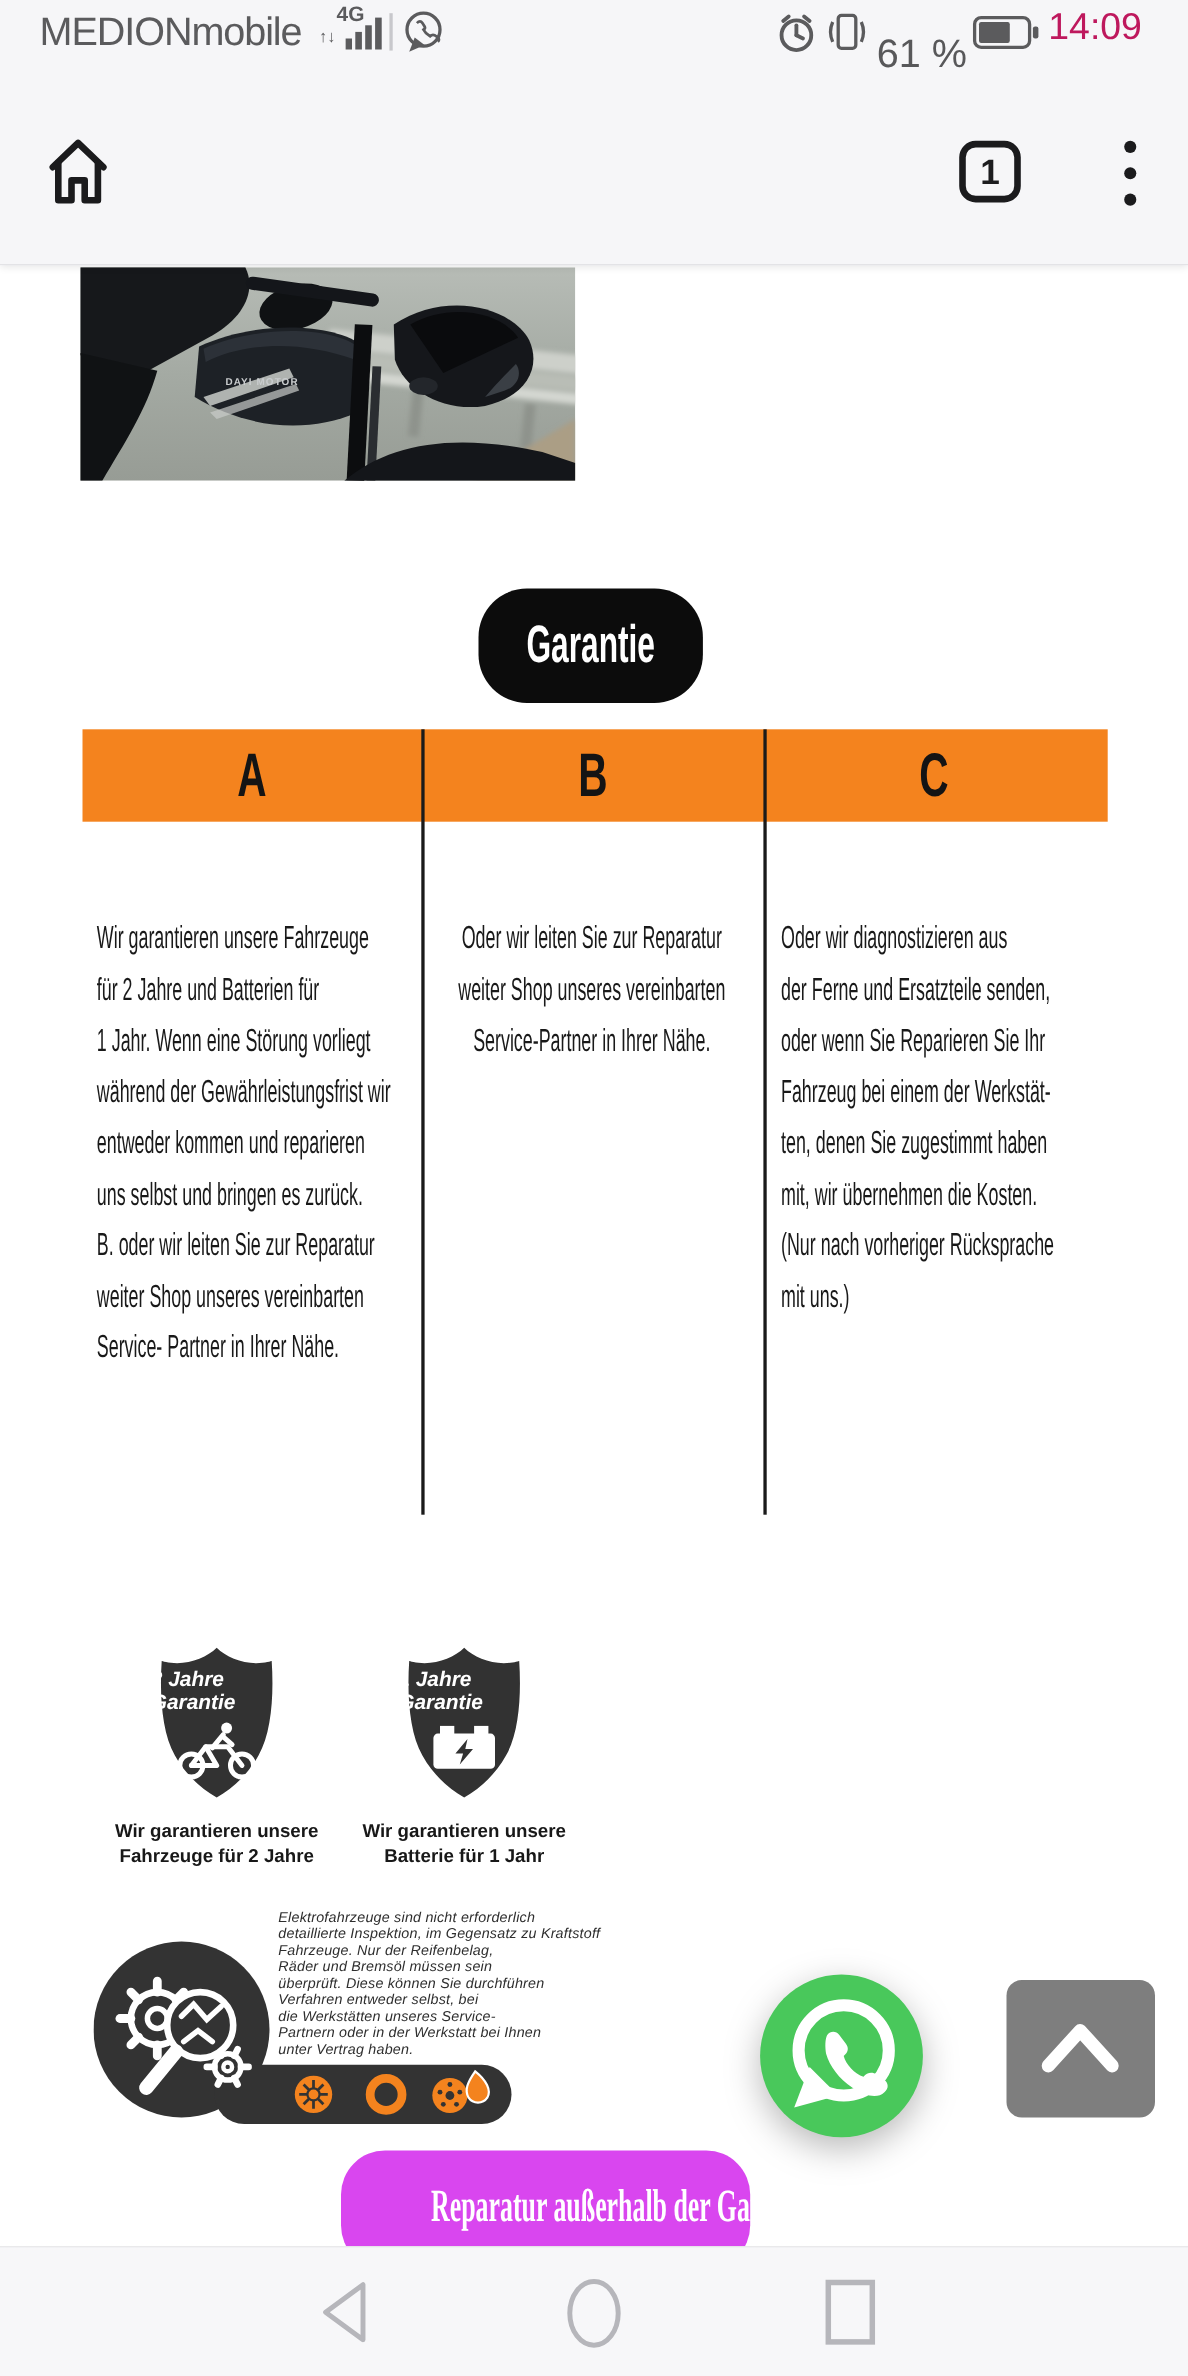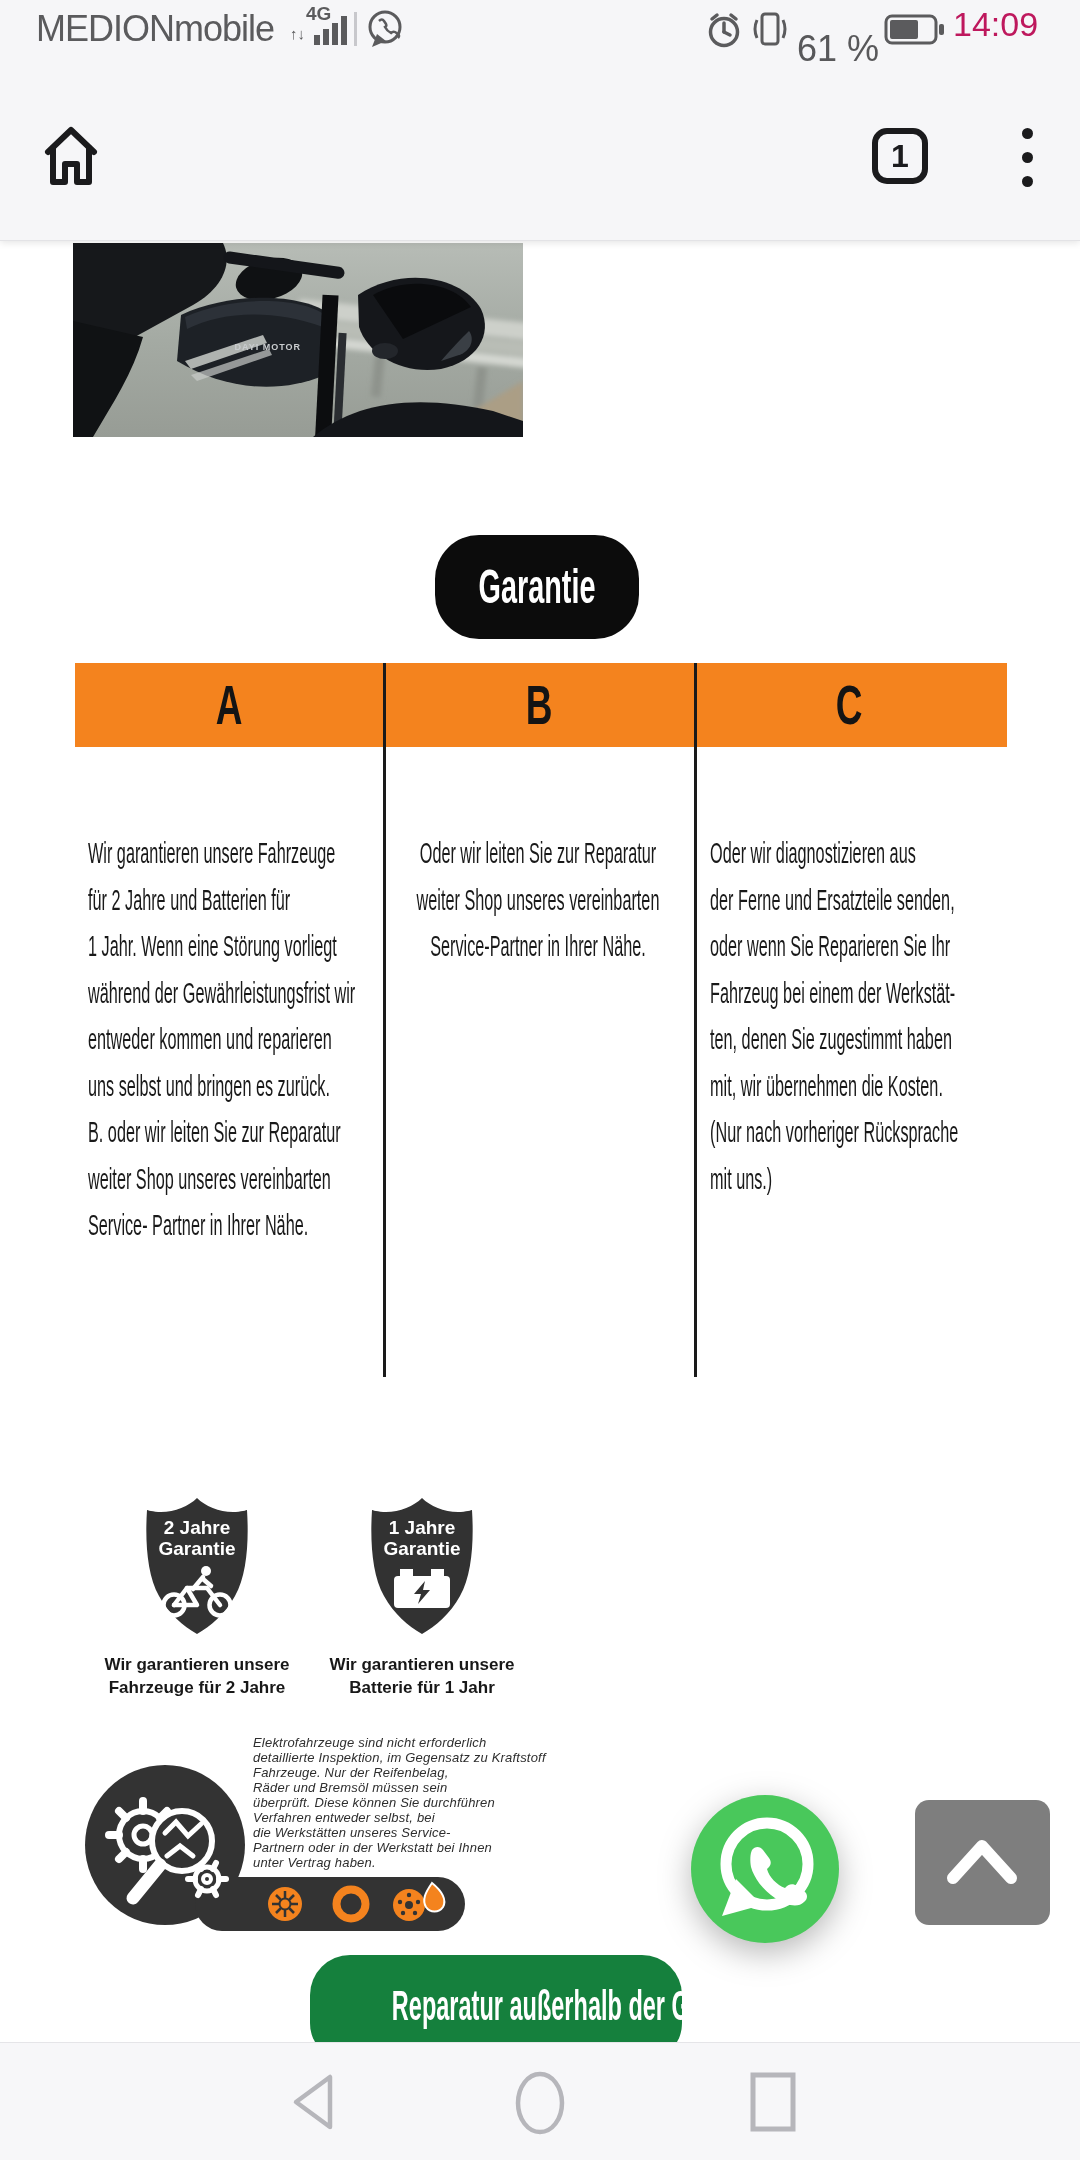--- a/index.html
+++ b/index.html
@@ -31,21 +31,21 @@
   .readerbtn{position:absolute;left:546px;top:28px;}
   .tabbtn{position:absolute;left:871px;top:69px;width:58px;height:58px;}
   .tabnum{position:absolute;left:0;top:0;width:58px;height:58px;text-align:center;line-height:58px;
           font-size:32px;font-weight:600;color:#1c1c1e;}
   .menubtn{position:absolute;left:1016px;top:68px;width:24px;height:62px;}
   .dot{position:absolute;left:6px;width:11px;height:11px;border-radius:50%;background:#1b1b1d;}
 
   
   .hero{position:absolute;left:73px;top:243px;width:450px;height:194px;}
   .hero svg{position:absolute;left:0;top:0;}
-  .hero-brand{position:absolute;left:132px;top:99px;width:96px;text-align:right;font-size:9px;
+  .hero-brand{position:absolute;left:132px;top:99px;width:96px;text-align:left;font-size:9px;
               letter-spacing:1px;color:#c9ccce;font-weight:700;}
 
   .pill{background:#0c0c0c;border-radius:44px;color:#fff;}
   .garantie{position:absolute;left:435px;top:535px;width:204px;height:104px;}
   .garantie span{display:block;width:100%;text-align:center;line-height:104px;font-size:48px;
                  font-weight:600;transform:scaleX(.6);transform-origin:center;white-space:nowrap;}
 
   .thead{position:absolute;left:75px;top:663px;width:932px;height:84px;background:#F4831E;}
   .hcell{position:absolute;top:663px;width:200px;height:84px;line-height:84px;text-align:center;
          font-size:56px;font-weight:600;color:#141414;transform:scaleX(.66);transform-origin:center;}
@@ -54,39 +54,39 @@
   .vdiv1{left:383px;} .vdiv2{left:694px;}
 
   .colcell{position:absolute;top:830px;width:700px;font-size:29px;line-height:46.5px;color:#191919;
            white-space:pre-line;transform:scaleX(.56);}
   .colA{left:88px;transform-origin:left top;}
   .colB{left:188px;text-align:center;transform-origin:center top;}
   .colC{left:710px;transform-origin:left top;}
 
   .badge{position:absolute;top:1493px;width:120px;height:145px;}
   .badge1{left:137px;} .badge2{left:362px;}
-  .shield-top,.shield-bottom{position:absolute;width:120px;text-align:center;color:#fff;
-           font-weight:700;font-size:19px;line-height:22px;}
+  .shield-top,.shield-bottom{position:absolute;width:120px;text-align:left;color:#fff;
+           font-weight:700;font-size:19px;line-height:22px;font-style:italic;}
   .shield-top{top:24px;} .shield-bottom{top:45px;}
   .badge-icon{position:absolute;left:50%;transform:translateX(-50%);top:72px;}
   .caption{position:absolute;left:-45px;top:160px;width:210px;text-align:center;font-size:17px;
            font-weight:700;line-height:23px;color:#181818;white-space:pre-line;}
 
   .inspect-gfx{position:absolute;left:85px;top:1759px;}
   .inspect-text{position:absolute;left:253px;top:1735px;width:380px;font-size:13px;line-height:15px;
                 color:#2e2e2e;font-weight:500;white-space:pre-line;letter-spacing:.2px;font-style:italic;}
 
   .fab-wa{position:absolute;left:688px;top:1792px;width:154px;height:154px;border-radius:50%;
           filter:drop-shadow(0 10px 16px rgba(0,0,0,.28));z-index:20;}
   .scrolltop{position:absolute;left:915px;top:1800px;width:135px;height:125px;border-radius:14px;
              background:#7E7E7E;z-index:20;}
   .scrolltop svg{position:absolute;left:0;top:0;}
 
   .repair{position:absolute;left:310px;top:1955px;width:372px;height:108px;border-radius:40px;
-          background:#15803d;z-index:10;}
+          background:#d946ef;z-index:10;font-family:Liberation Serif, serif;}
   .repair span{display:block;width:100%;text-align:center;line-height:102px;font-size:42px;
                font-weight:600;color:#fff;transform:scaleX(.56);transform-origin:center;white-space:nowrap;}
 
   
   .navbar{position:absolute;left:0;top:2042px;width:1080px;height:118px;background:#f7f7f9;
           border-top:1px solid #e5e5e8;z-index:40;}
   .navbtn{position:absolute;top:28px;}
   .nav-back{left:286px;} .nav-home{left:512px;} .nav-recents{left:748px;}
 </style>
 </head>

